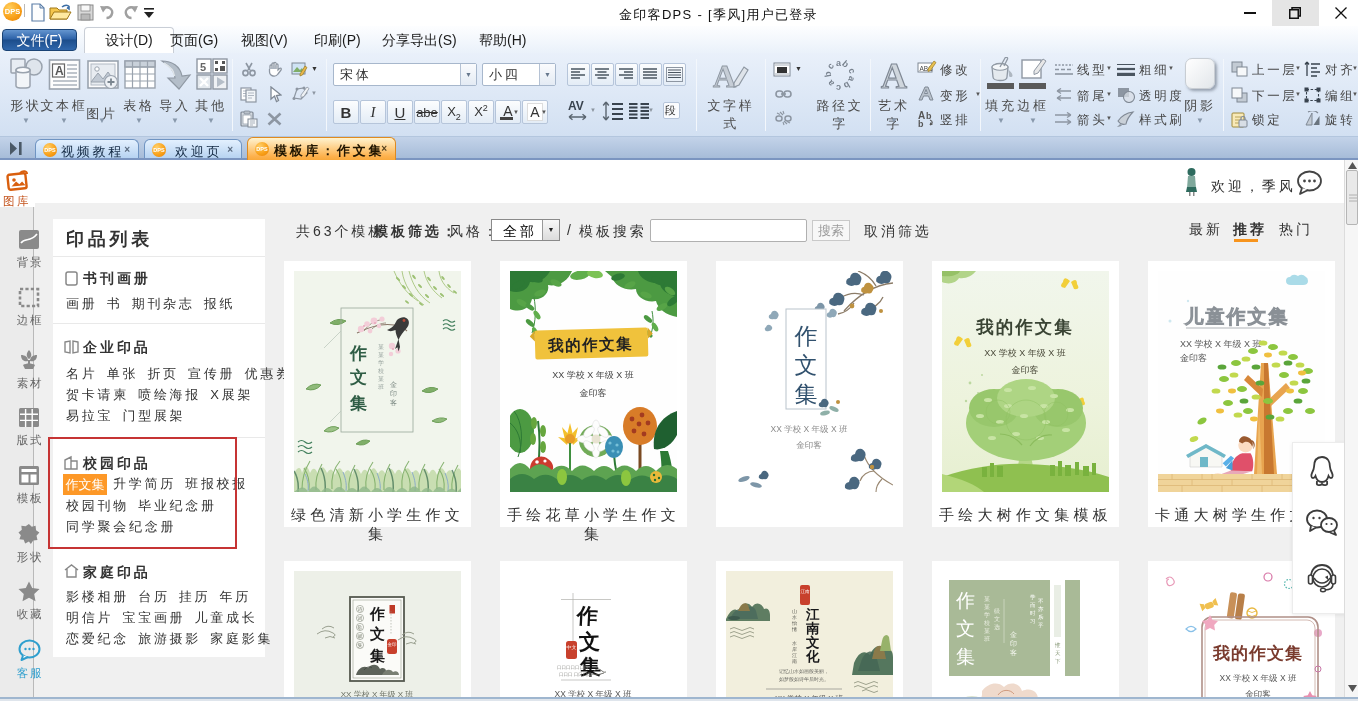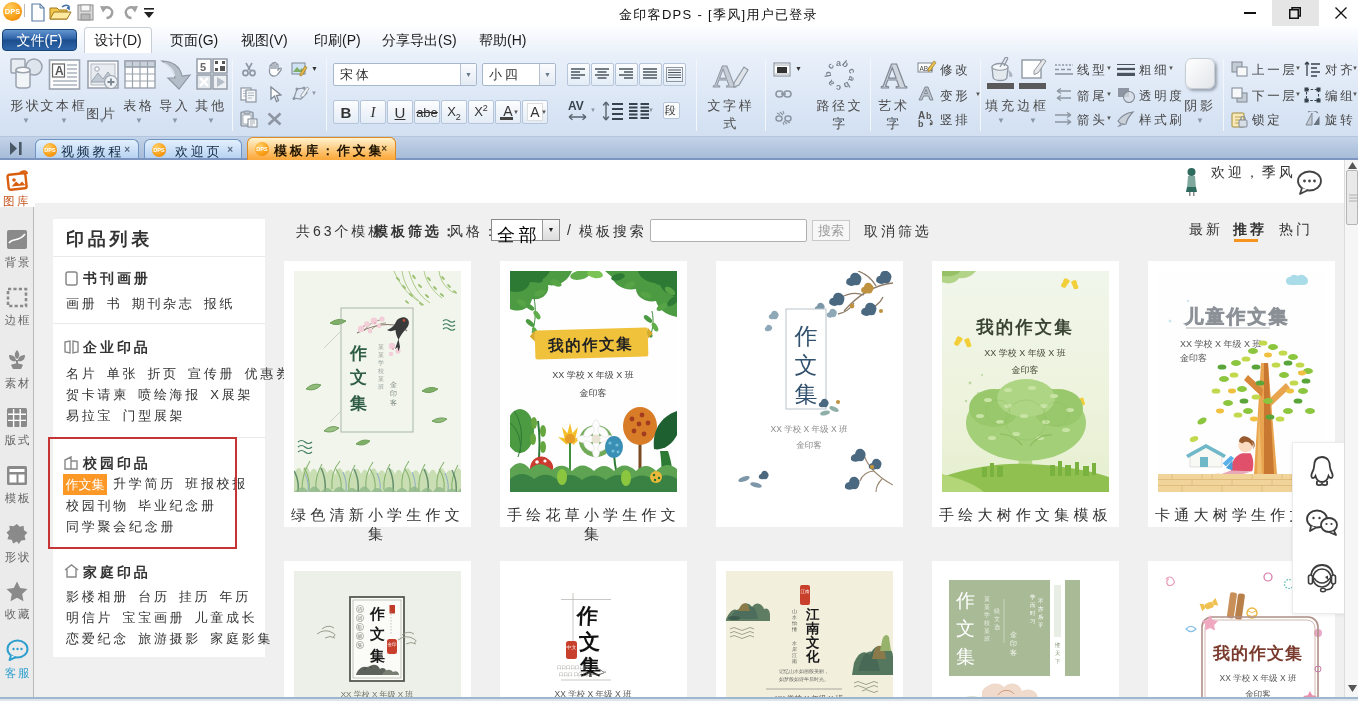--- a/index.html
+++ b/index.html
@@ -14,21 +14,21 @@
   color:#fff; font-size:7.5px; font-weight:bold; text-align:center; line-height:19px; }
 .tbsep { position:absolute; top:4px; width:1px; height:13px; background:#b9b9b9; }
 #wintitle { position:absolute; left:619px; top:6px; font-size:13px; color:#111; letter-spacing:0.1em; }
 #btnmax { position:absolute; left:1272px; top:0; width:47px; height:26px; background:#e5e5e5; }
 
 #menubar { position:absolute; left:0; top:26px; width:1358px; height:27px;
   background:linear-gradient(#fdfeff, #eaf1fa); }
 #mfile { position:absolute; left:2px; top:3px; width:75px; height:22px; border-radius:4px;
   background:linear-gradient(#6495cf 0%, #2d62a8 45%, #1c4d8b 50%, #2f66ab 100%);
   border:1px solid #1a4375; color:#fff; font-size:14px; text-align:center; line-height:21px; }
-#mdesign { position:absolute; left:84px; top:1px; width:68px; height:26px; border-radius:4px 4px 0 0;
+#mdesign { position:absolute; left:84px; top:1px; width:90px; height:26px; border-radius:4px 4px 0 0;
   background:#fff; border:1px solid #c9ced6; border-bottom:none; color:#1a1a1a; font-size:14px;
   text-align:center; line-height:24px; }
 .mitem { position:absolute; top:6px; font-size:14px; color:#1a1a1a; }
 
 #ribbon { position:absolute; left:0; top:53px; width:1358px; height:84px;
   background:linear-gradient(#e9f0fa, #d2e0f2); border-bottom:1px solid #b3c6de; }
 .rsep { position:absolute; top:6px; width:1px; height:72px; background:#c0cfe3; border-right:1px solid #f3f7fc; }
 .biglab { position:absolute; top:44px; height:15px; font-size:13px; color:#4a4a4a; text-align:center; }
 .bigarr { position:absolute; top:63px; font-size:8px; color:#8898ab; text-align:center; }
 .rlab { position:absolute; font-size:12.5px; color:#444; }
@@ -47,21 +47,21 @@
 .dtab .dps { position:absolute; left:7px; top:3px; width:14px; height:14px; border-radius:50%;
   background:radial-gradient(circle at 35% 30%, #ffd06a, #f9a21b 55%, #e87f00);
   color:#fff; font-size:5.5px; font-weight:bold; text-align:center; line-height:14px; }
 .dtab .xx { position:absolute; right:8px; top:4px; font-size:10px; color:#5a6b80; font-weight:bold; }
 #dtab3 { top:0; height:23px; background:linear-gradient(#fff3cf, #fdb04a 85%, #f9a93c); border-color:#df8a1f; z-index:3; color:#201500; }
 
 #crumbbar { position:absolute; left:0; top:160px; width:1344px; height:43px; background:#fff; }
 
 #sidebar { position:absolute; left:0; top:203px; width:34px; height:494px; background:#ebebeb; border-right:1px solid #b9b9b9; }
 #sbactive { position:absolute; left:0; top:160px; width:35px; height:47px; background:#fff; z-index:2; }
-.sbitem { position:absolute; left:0; width:34px; text-align:center; }
+.sbitem { position:absolute; left:12px; width:34px; text-align:center; }
 .sbitem .lab { font-size:11.5px; color:#666; letter-spacing:0.15em; display:block; margin-top:1px; margin-left:2px;}
 
 #panel { position:absolute; left:53px; top:219px; width:212px; height:438px; background:#fff; }
 .psec-t { position:absolute; left:13px; font-size:14px; font-weight:bold; color:#333; }
 .pitems { position:absolute; left:13px; font-size:13px; color:#333; white-space:nowrap; }
 .pdiv { position:absolute; left:0px; width:212px; height:1px; background:#e9e9e9; }
 #redbox { position:absolute; left:48px; top:437px; width:189px; height:112px; border:2px solid #c63434; z-index:4; }
 #badge { position:absolute; left:63px; top:474px; width:44px; height:21px; background:#fd9827; color:#fff;
   font-size:13px; text-align:center; line-height:21px; z-index:5;}
 
@@ -493,21 +493,21 @@
 </div>
 
 <div id="crumbbar">
   <svg class="abs" style="left:1185px;top:8px" width="13" height="28" viewBox="0 0 13 28">
     <ellipse cx="6.5" cy="4" rx="4" ry="4" fill="#2e6b5e"></ellipse>
     <path d="M3 8 L10 8 L11 20 L2 20 Z" fill="#7fa89c"></path>
     <path d="M2 19 L11 19 L12 24 L1 24 Z" fill="#2e6b5e"></path>
     <rect x="4" y="24" width="1.5" height="4" fill="#888"></rect>
       <rect x="8" y="24" width="1.5" height="4" fill="#888"></rect>
   </svg>
-  <div class="abs cjk" style="left:1211px;top:4px;font-size:14px;color:#333">欢迎，季风</div>
+  <div class="abs cjk" style="left:1211px;top:18px;font-size:14px;color:#333">欢迎，季风</div>
   <svg class="abs" style="left:1296px;top:9px" width="27" height="27" viewBox="0 0 27 27">
     <ellipse cx="13.5" cy="12" rx="11.5" ry="9.5" fill="#fff" stroke="#444" stroke-width="1.8"></ellipse>
     <path d="M6 19 L4 25 L12 21" fill="#fff" stroke="#444" stroke-width="1.8" stroke-linejoin="round"></path>
     <circle cx="8.5" cy="12" r="1.4" fill="#444"></circle>
       <circle cx="13.5" cy="12" r="1.4" fill="#444"></circle>
       <circle cx="18.5" cy="12" r="1.4" fill="#444"></circle>
   </svg>
 </div>
 
 <div id="sidebar"></div>
@@ -616,21 +616,21 @@
   <div class="pitems cjk" style="top:390px">明信片 宝宝画册 儿童成长</div>
   <div class="pitems cjk" style="top:411px">恋爱纪念 旅游摄影 家庭影集</div>
 </div>
 <div id="redbox"></div>
 <div id="badge">作文集</div>
 
 <div class="ftext cjk" style="left:296px;top:223px">共63个模板</div>
 <div class="ftext cjk" style="left:374px;top:223px;font-weight:bold">模板筛选：</div>
 <div class="ftext cjk" style="left:449px;top:223px">风格：</div>
 <div id="fsel">
-  <span class="cjk" style="position:absolute;left:5px;top:3px;font-size:18px">全部</span>
+  <span class="cjk" style="position:absolute;left:11px;top:3px;font-size:14px">全部</span>
   <span style="position:absolute;right:0;top:0;width:17px;height:20px;background:linear-gradient(#f8f8f8,#dcdcdc);border-left:1px solid #999;font-size:7px;color:#222;text-align:center;line-height:20px">▼</span>
 </div>
 <div class="ftext" style="left:567px;top:222px">/</div>
 <div class="ftext cjk" style="left:579px;top:223px">模板搜索：</div>
 <div id="finput"></div>
 <div id="fbtn">搜索</div>
 <div class="ftext cjk" style="left:864px;top:223px">取消筛选</div>
 <div class="ftext cjk" style="left:1189px;top:221px">最新</div>
 <div class="ftext cjk" style="left:1233px;top:221px;font-weight:bold">推荐</div>
 <div class="abs" style="left:1234px;top:239px;width:24px;height:3px;background:#f7941d"></div>

